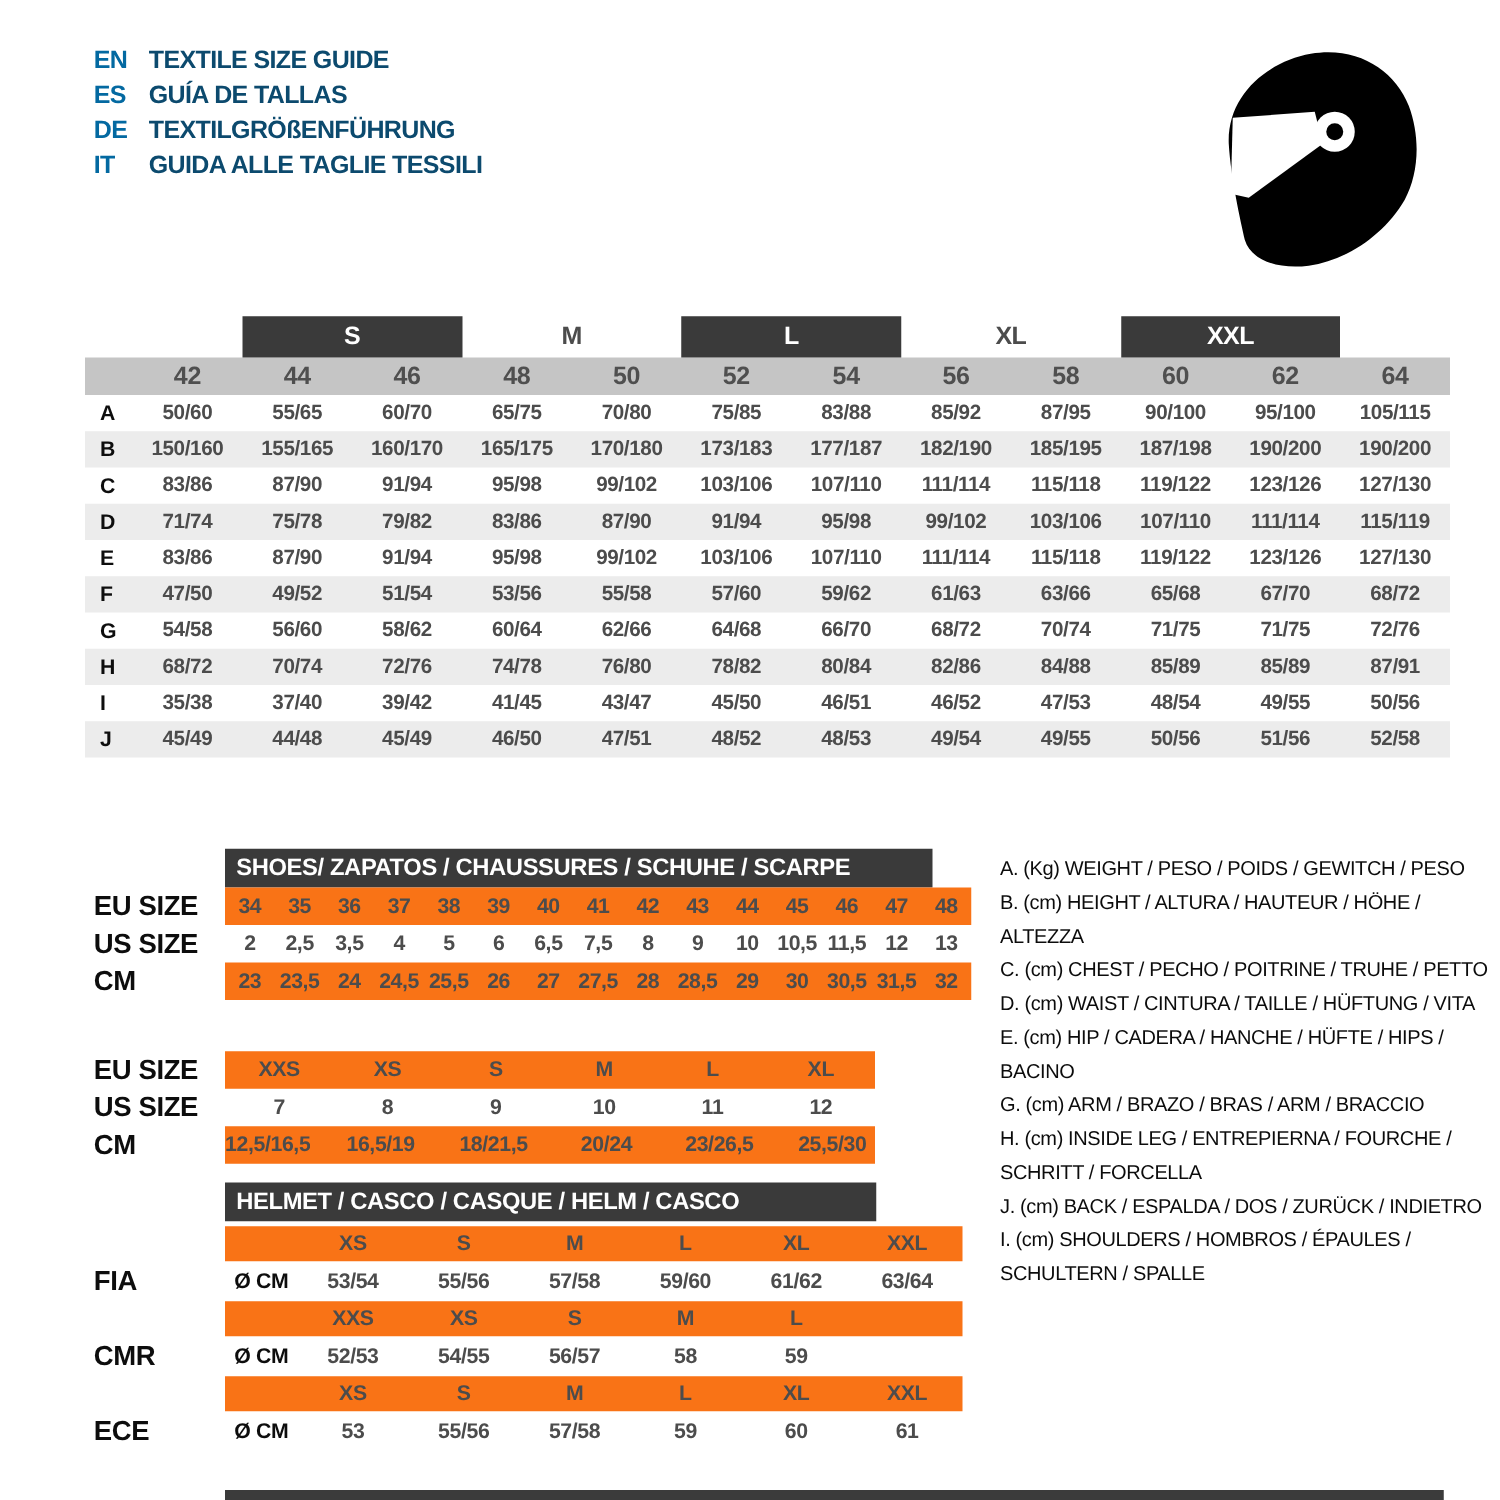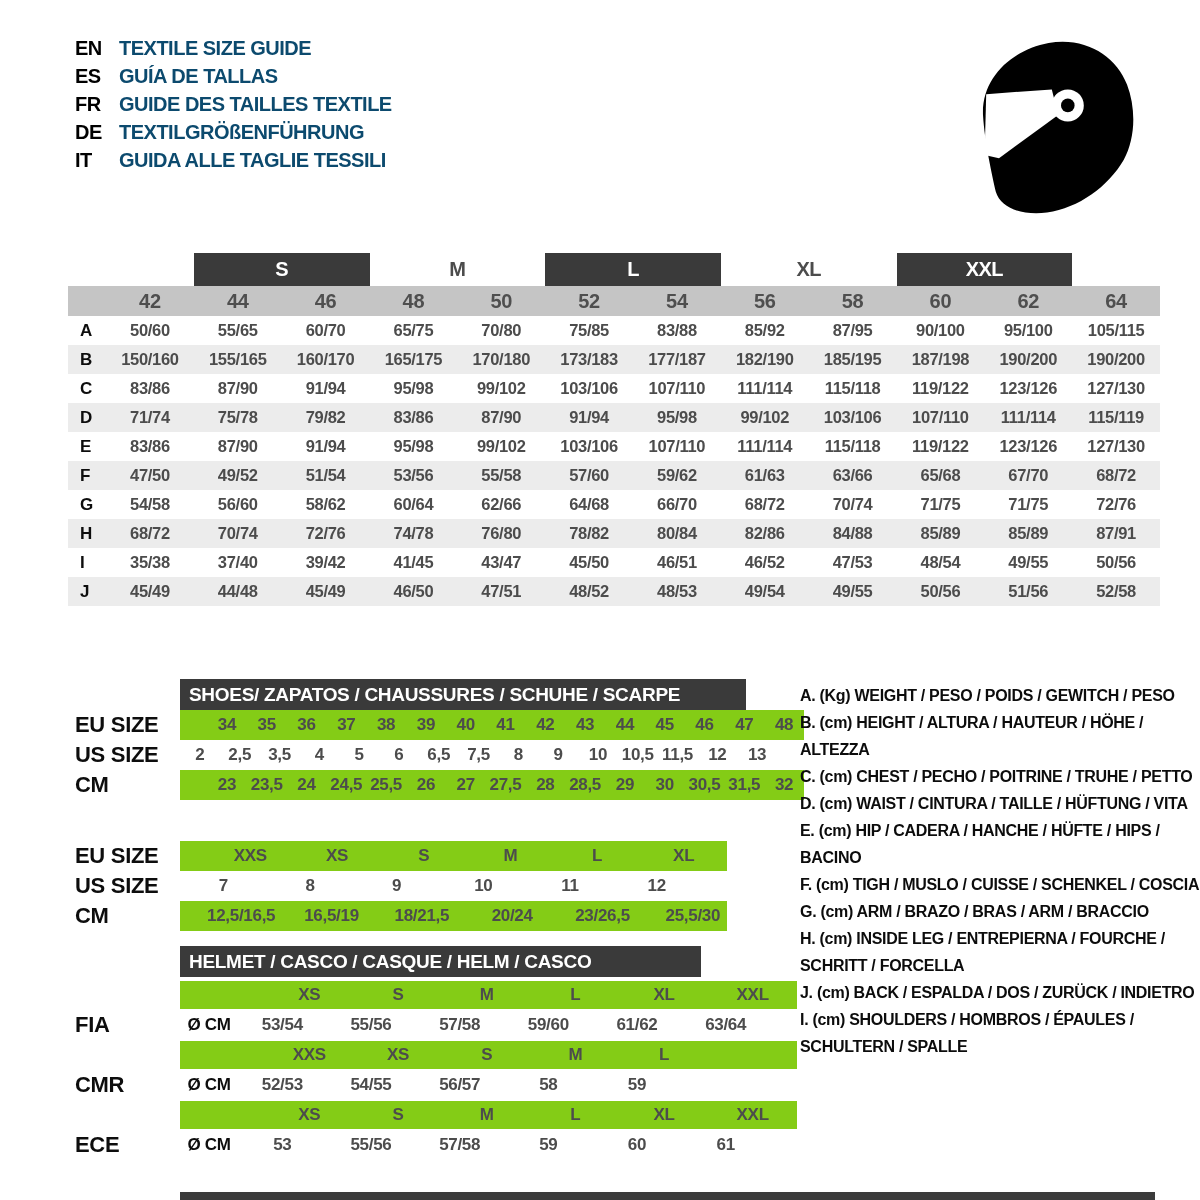--- a/index.html
+++ b/index.html
@@ -2,21 +2,21 @@
 <html><head>
 <meta charset="utf-8">
 <style>
   html,body{margin:0;padding:0;background:#fff;}
   .page{position:relative;width:1200px;height:1200px;background:#fff;overflow:hidden;
         font-family:"Liberation Sans", sans-serif;color:#111;}
 
   
   .lang-block{position:absolute;left:75px;top:34px;}
   .lang-row{display:flex;height:28px;align-items:center;}
-  .lang-code{width:44px;font-weight:bold;font-size:20px;letter-spacing:-0.5px;color:#000000;}
+  .lang-code{width:44px;font-weight:bold;font-size:20px;letter-spacing:-0.5px;color:#0369a1;}
   .lang-label{font-weight:bold;font-size:20px;letter-spacing:-0.5px;color:#0c4a6e;}
 
   
   .helmet-icon{position:absolute;left:975px;top:38px;width:160px;height:180px;}
 
   
   .main-table{position:absolute;left:68px;top:253px;width:1092px;}
   .mrow{display:grid;grid-template-columns:38px repeat(12,1fr);}
   .group-row{height:33px;}
   .grp{display:flex;align-items:center;justify-content:center;font-weight:bold;font-size:20px;letter-spacing:-0.5px;}
@@ -34,21 +34,21 @@
   
   .section-title{position:absolute;height:31px;background:#3a3a3a;color:#fff;font-weight:bold;
         font-size:19px;display:flex;align-items:center;padding-left:9px;letter-spacing:-0.3px;white-space:nowrap;}
   #shoes-title{left:180px;top:679px;width:557px;}
   #gloves-title{left:180px;top:810px;width:512px;}
   #helmet-title{left:180px;top:946px;width:512px;}
 
   
   .strip{position:absolute;display:grid;}
   .strip .cell{font-size:17px;}
-  .strip.gray{background:#84cc16;padding-left:27px;}
+  .strip.gray{background:#f97316;}
   .strip.sh{left:180px;width:597px;height:30px;grid-template-columns:repeat(15,1fr);}
   #shoes-eu{top:710px;} #shoes-us{top:740px;} #shoes-cm{top:770px;}
   .strip.gl{left:180px;width:520px;height:30px;grid-template-columns:repeat(6,1fr);}
   #gloves-eu{top:841px;} #gloves-us{top:871px;} #gloves-cm{top:901px;gap:22px;}
   .strip.hm{left:180px;width:590px;grid-template-columns:58px repeat(6,1fr);}
   .strip.hm.hdr{height:28px;}
   .strip.hm.val{height:32px;}
   #helmet-sizes-0{top:981px;} #helmet-values-0{top:1009px;}
   #helmet-sizes-1{top:1041px;} #helmet-values-1{top:1069px;}
   #helmet-sizes-2{top:1101px;} #helmet-values-2{top:1129px;}
@@ -56,41 +56,37 @@
 
   
   .side-label{position:absolute;left:75px;display:flex;align-items:center;font-weight:bold;
         font-size:22px;color:#0d0d0d;letter-spacing:-0.3px;height:30px;}
   #lbl-shoes-eu{top:710px;} #lbl-shoes-us{top:740px;} #lbl-shoes-cm{top:770px;}
   #lbl-gloves-eu{top:841px;} #lbl-gloves-us{top:871px;} #lbl-gloves-cm{top:901px;}
   #lbl-fia{top:1009px;height:32px;} #lbl-cmr{top:1069px;height:32px;} #lbl-ece{top:1129px;height:32px;}
 
   
   .legend{position:absolute;left:800px;top:682px;width:400px;}
-  .legend-item{font-weight:bold;font-size:16px;line-height:27px;letter-spacing:-0.3px;color:#0c0c0c;}
+  .legend-item{font-weight:normal;font-size:16px;line-height:27px;letter-spacing:-0.3px;color:#0c0c0c;}
 
   .bottom-bar{position:absolute;left:180px;top:1192px;width:975px;height:8px;background:#3b3b3b;}
 </style>
 </head>
 <body>
 
 <div class="page">
 
   <div class="lang-block" id="langs">
       <div class="lang-row">
         <div class="lang-code">EN</div>
         <div class="lang-label">TEXTILE SIZE GUIDE</div>
       </div>
       <div class="lang-row">
         <div class="lang-code">ES</div>
         <div class="lang-label">GUÍA DE TALLAS</div>
-      </div>
-      <div class="lang-row">
-        <div class="lang-code">FR</div>
-        <div class="lang-label">GUIDE DES TAILLES TEXTILE</div>
       </div>
       <div class="lang-row">
         <div class="lang-code">DE</div>
         <div class="lang-label">TEXTILGRÖßENFÜHRUNG</div>
       </div>
       <div class="lang-row">
         <div class="lang-code">IT</div>
         <div class="lang-label">GUIDA ALLE TAGLIE TESSILI</div>
       </div>
     </div>
@@ -423,21 +419,20 @@
       <div class="cell">60</div>
       <div class="cell">61</div>
     </div>
 
   <div class="legend" id="legend">
       <div class="legend-item">A. (Kg) WEIGHT / PESO / POIDS / GEWITCH / PESO</div>
       <div class="legend-item">B. (cm) HEIGHT / ALTURA / HAUTEUR / HÖHE / ALTEZZA</div>
       <div class="legend-item">C. (cm) CHEST / PECHO / POITRINE / TRUHE / PETTO</div>
       <div class="legend-item">D. (cm) WAIST / CINTURA / TAILLE / HÜFTUNG / VITA</div>
       <div class="legend-item">E. (cm) HIP / CADERA / HANCHE / HÜFTE / HIPS / BACINO</div>
-      <div class="legend-item">F. (cm) TIGH / MUSLO / CUISSE / SCHENKEL / COSCIA</div>
       <div class="legend-item">G. (cm) ARM / BRAZO / BRAS / ARM / BRACCIO</div>
       <div class="legend-item">H. (cm) INSIDE LEG / ENTREPIERNA / FOURCHE / SCHRITT / FORCELLA</div>
       <div class="legend-item">J. (cm) BACK / ESPALDA / DOS / ZURÜCK / INDIETRO</div>
       <div class="legend-item">I. (cm) SHOULDERS / HOMBROS / ÉPAULES / SCHULTERN / SPALLE</div>
     </div>
 
   <div class="bottom-bar"></div>
 </div>
 
 </body></html>

